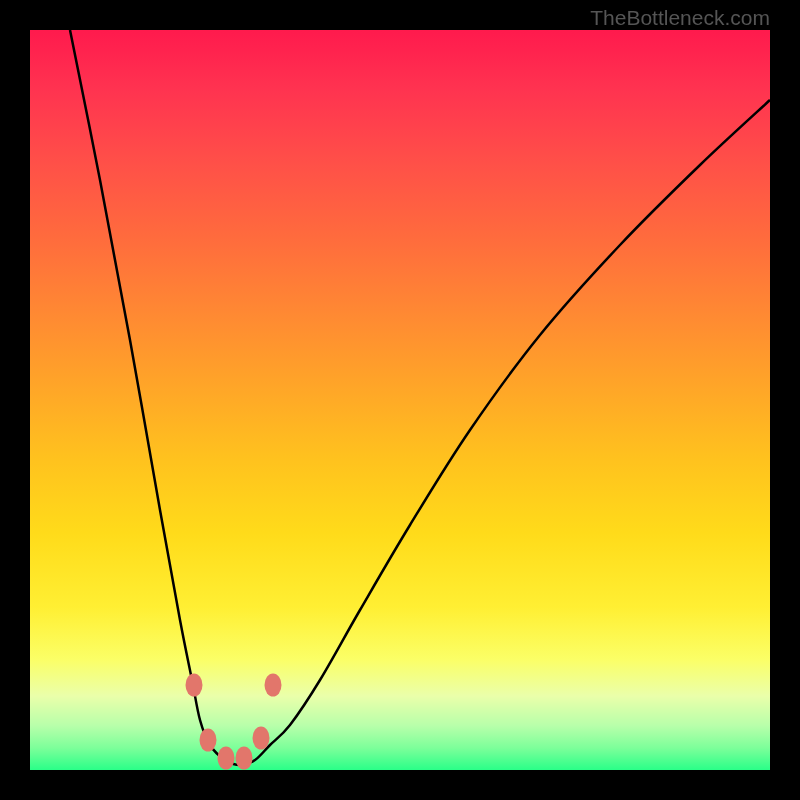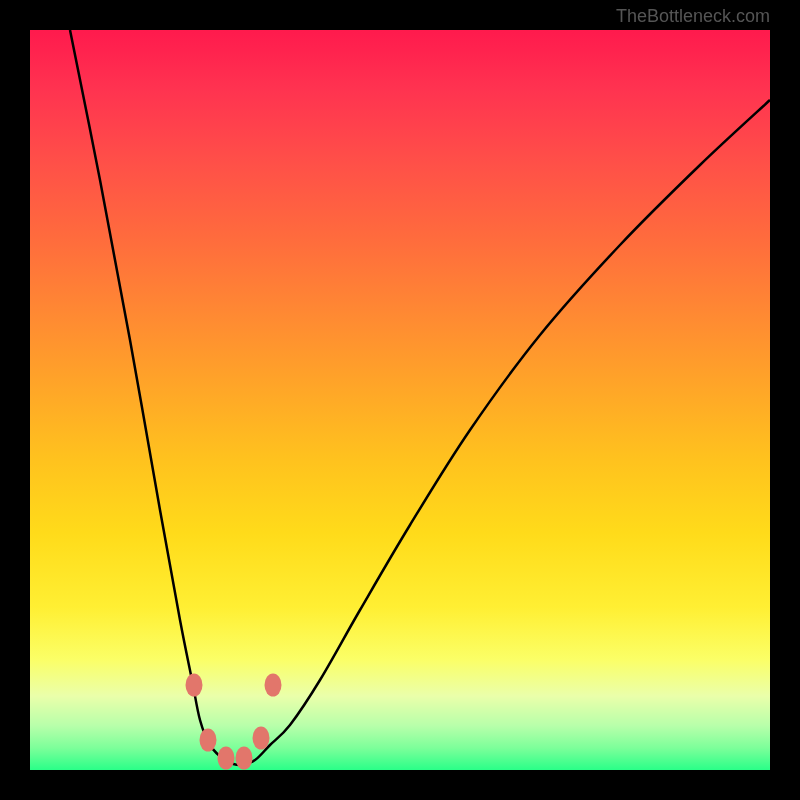--- a/index.html
+++ b/index.html
@@ -39,21 +39,21 @@
       #b8ffaa 94%,
       #7dff9a 97%,
       #2aff88 100%
     );
   }
   .watermark {
     position: absolute;
     top: 6px;
     right: 30px;
     color: #555;
-    font-size: 18px;
+    font-size: 21px;
     font-weight: 500;
   }
   svg.curve-layer {
     position: absolute;
     top: 0;
     left: 0;
     width: 740px;
     height: 740px;
   }
 </style>

